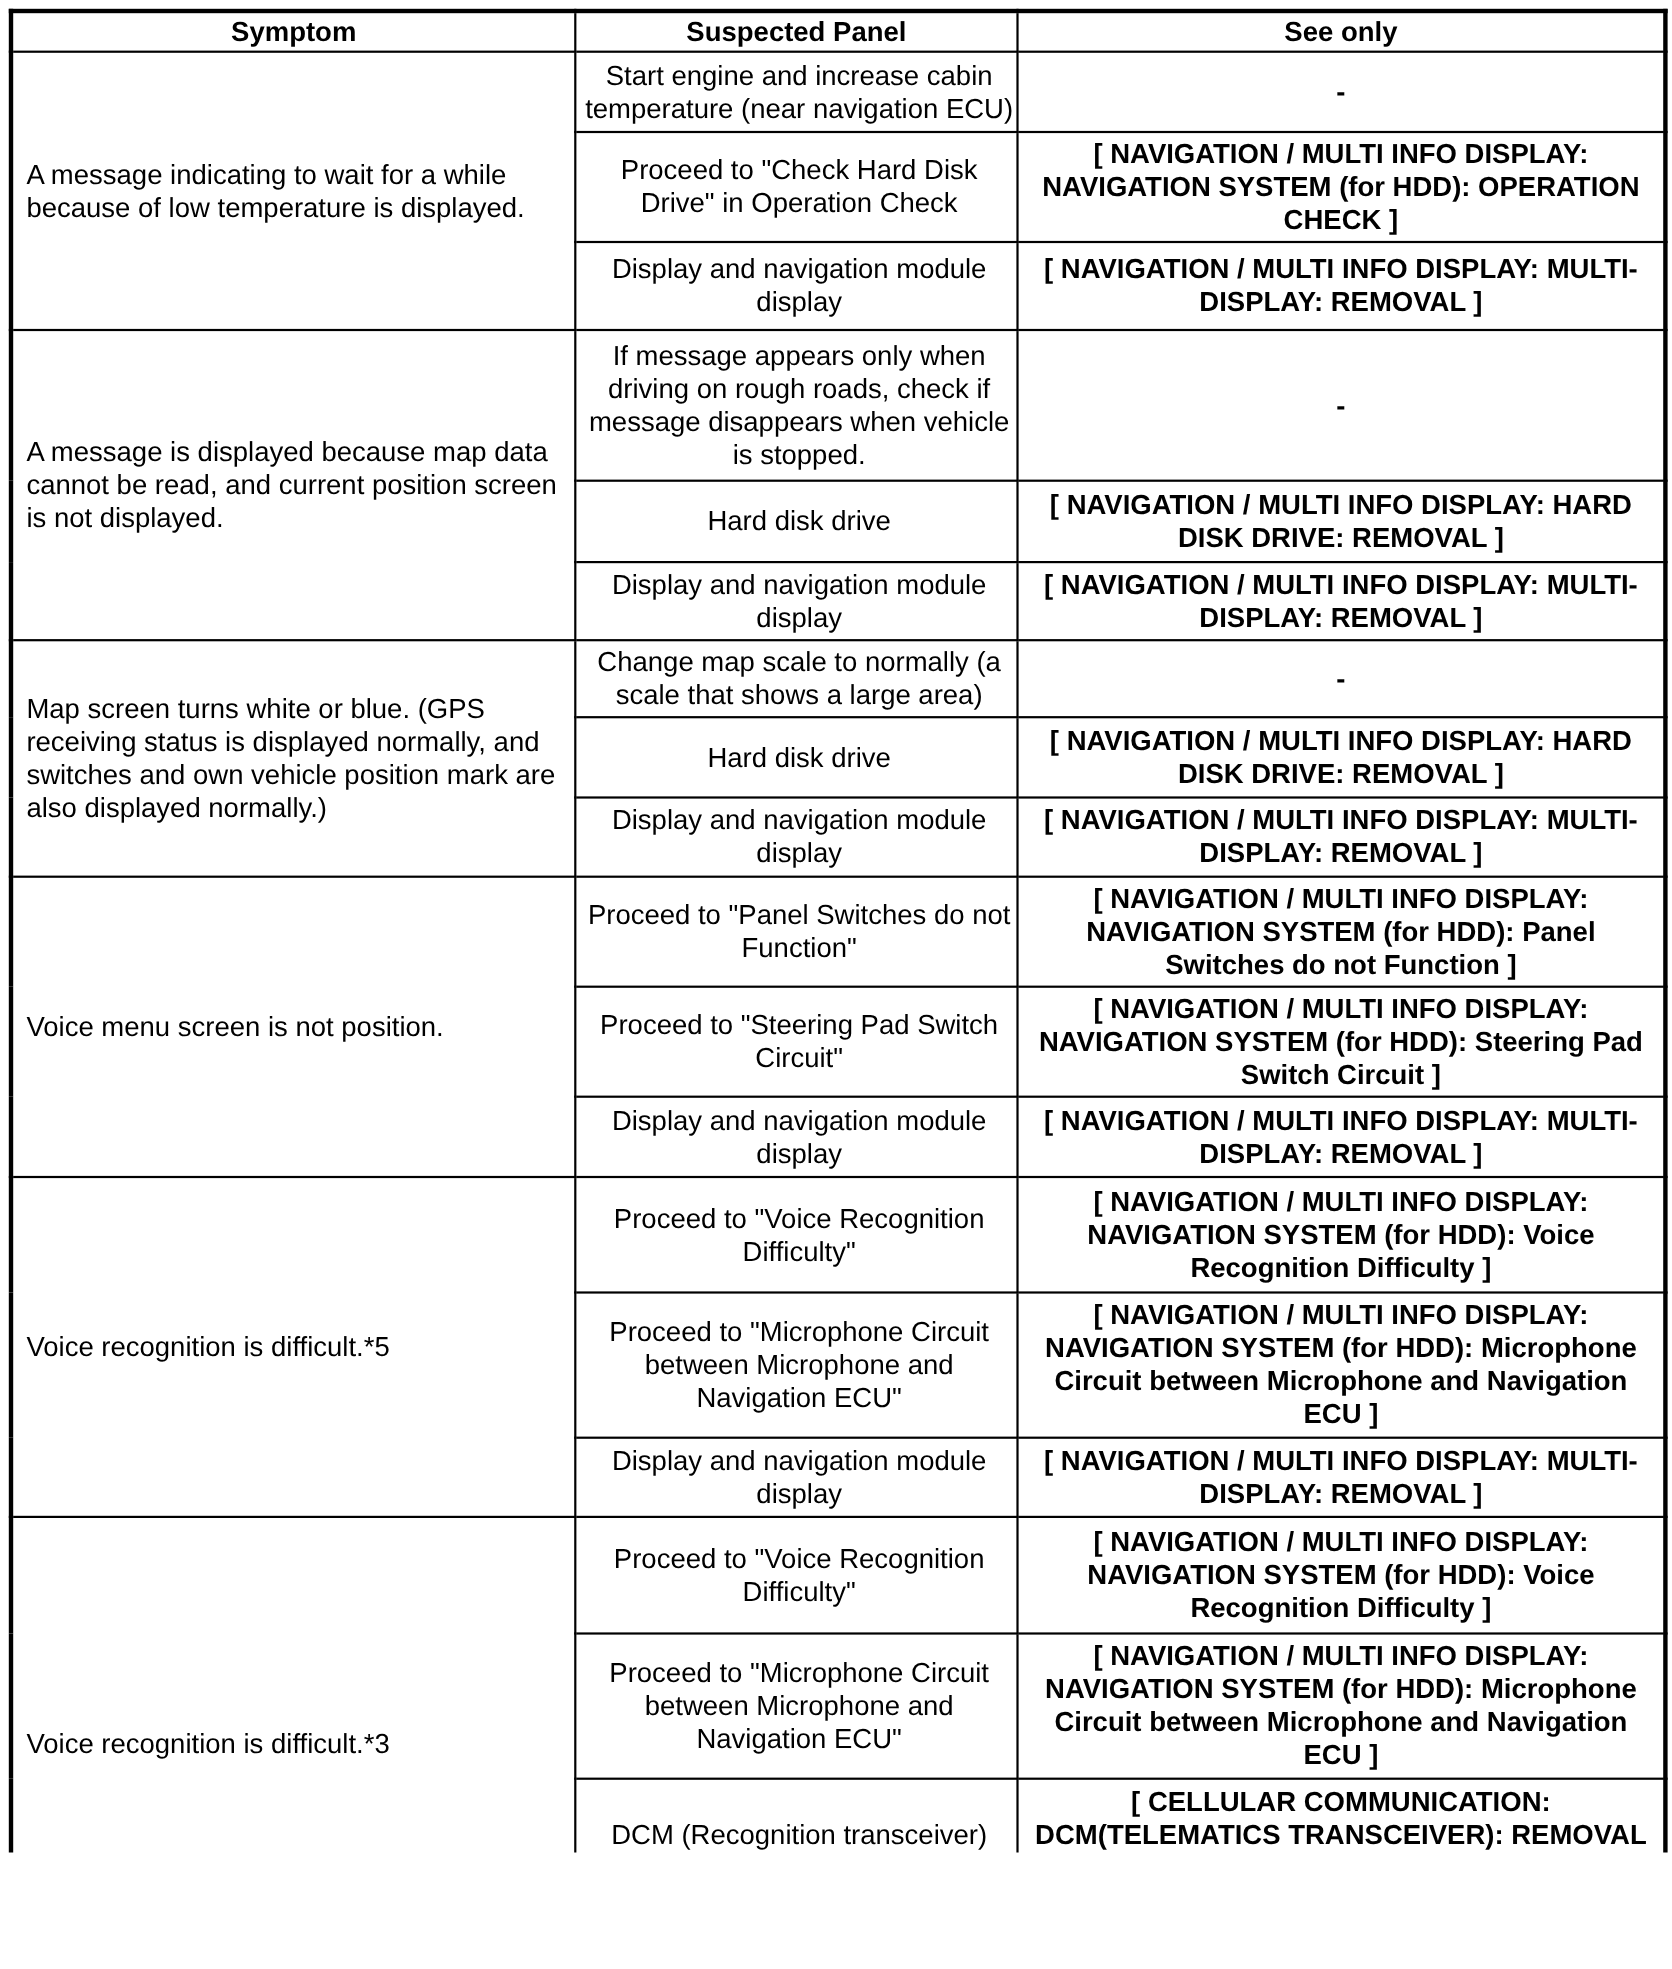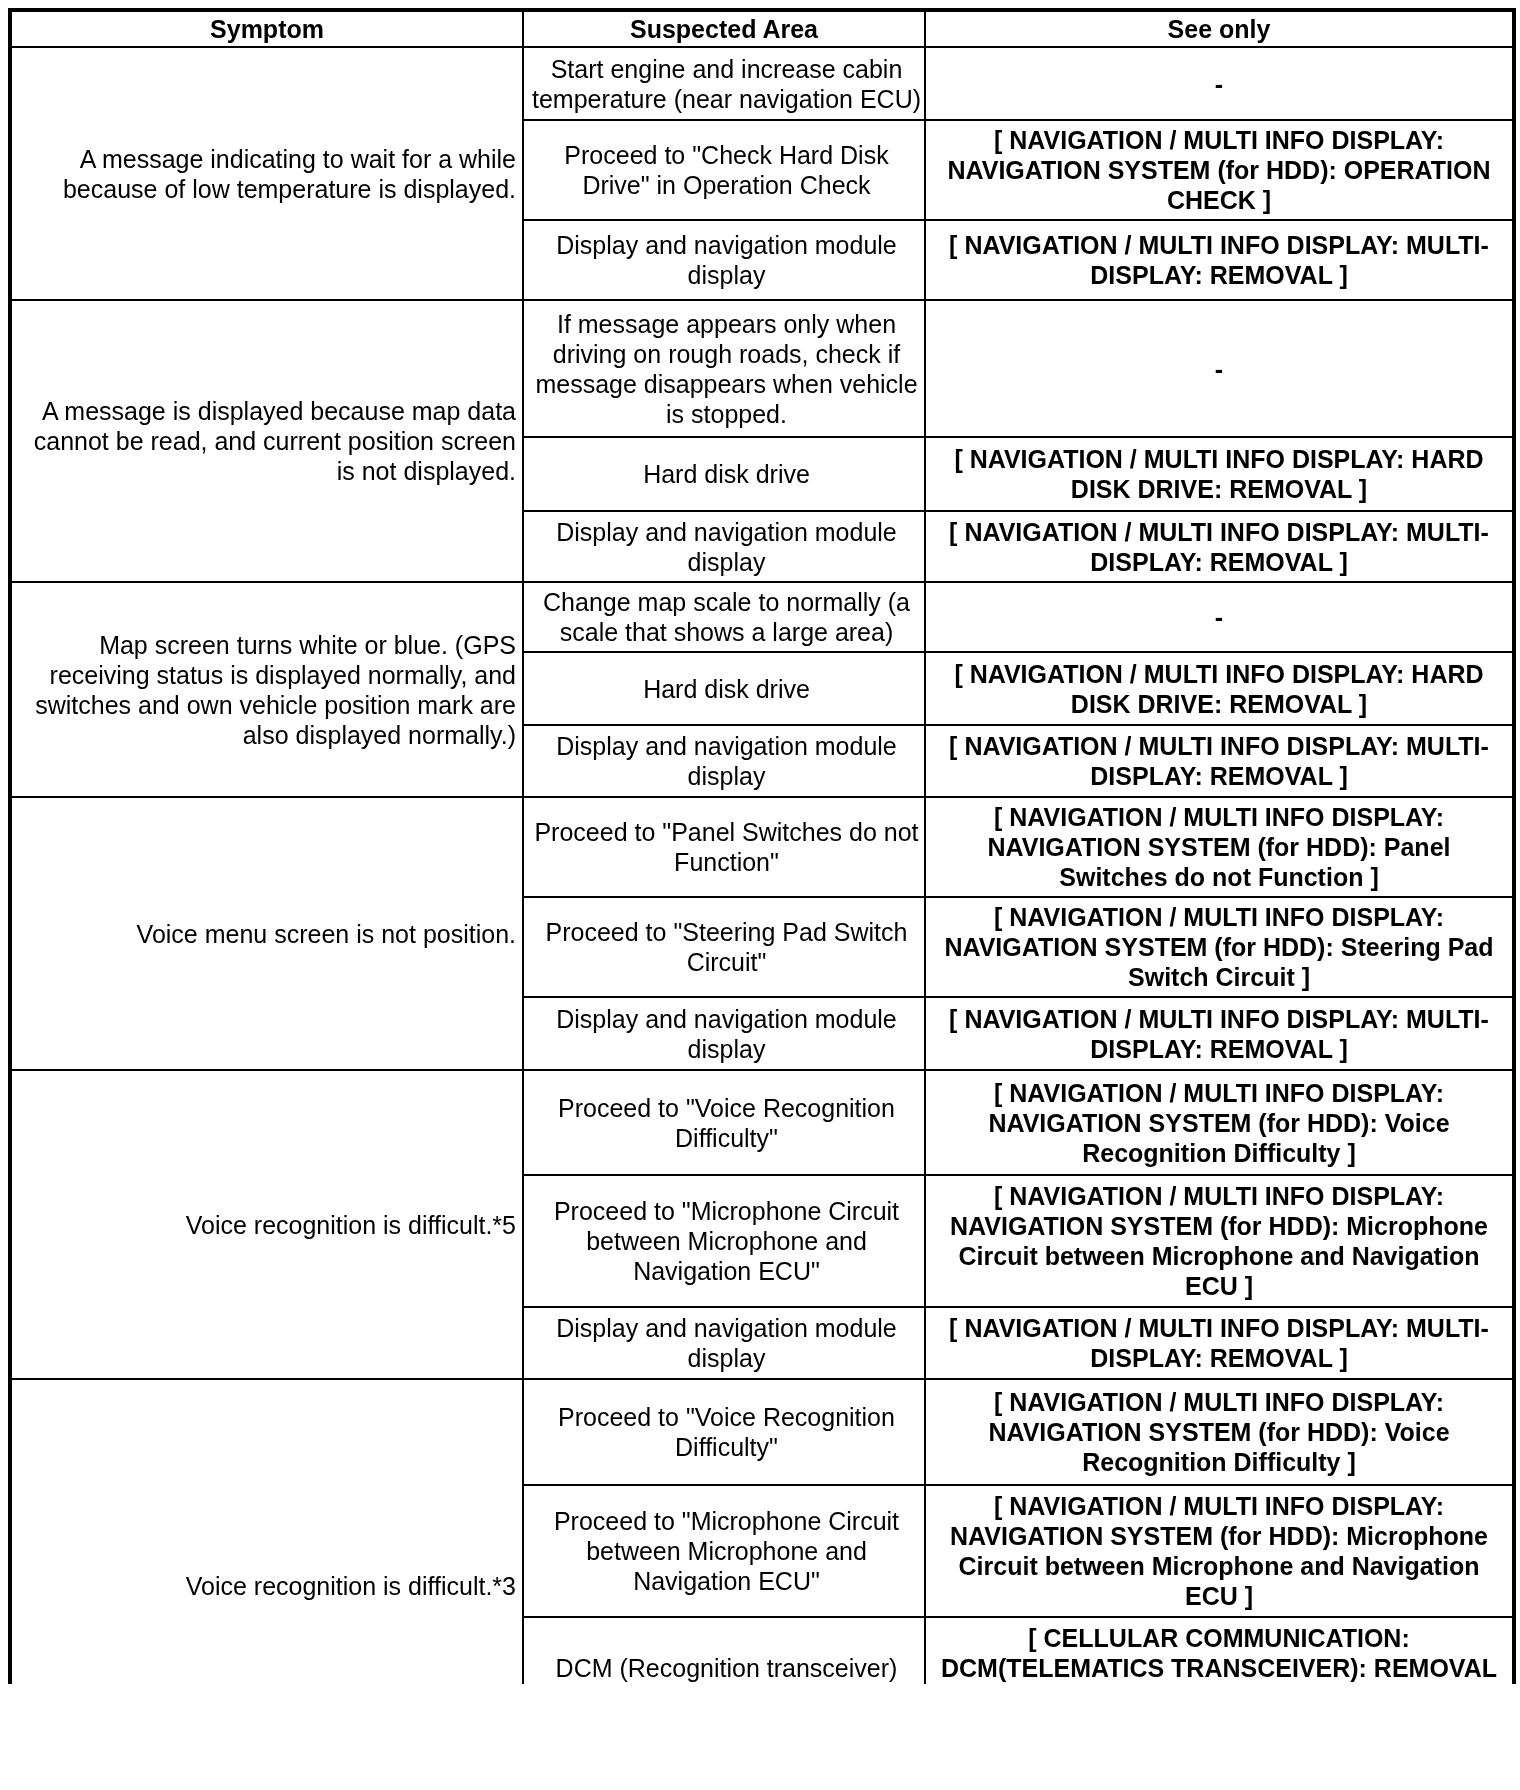--- a/index.html
+++ b/index.html
@@ -31,21 +31,21 @@
     vertical-align: middle;
     overflow: hidden;
     word-spacing: normal;
   }
   th.col-header {
     font-weight: bold;
     text-align: center;
     padding: 2px 4px;
   }
   td.symptom {
-    text-align: right;
+    text-align: left;
     padding: 4px 6px 4px 12px;
   }
   td.suspected {
     text-align: center;
     padding: 4px 2px 4px 7px;
   }
   td.seepage {
     font-weight: bold;
     text-align: center;
     padding: 4px 10px;
@@ -57,21 +57,21 @@
 <div class="page">
   <table class="symptom-table">
     <colgroup>
       <col style="width:513px">
       <col style="width:402px">
       <col style="width:589px">
     </colgroup>
     <thead>
       <tr style="height:36px">
         <th class="col-header">Symptom</th>
-        <th class="col-header">Suspected Area</th>
+        <th class="col-header">Suspected Panel</th>
         <th class="col-header">See only</th>
       </tr>
     </thead>
     <tbody>
 
       <tr style="height:73px">
         <td class="symptom" rowspan="3">A message indicating to wait for a while because of low temperature is displayed.</td>
         <td class="suspected">Start engine and increase cabin temperature (near navigation ECU)</td>
         <td class="seepage">-</td>
       </tr>

